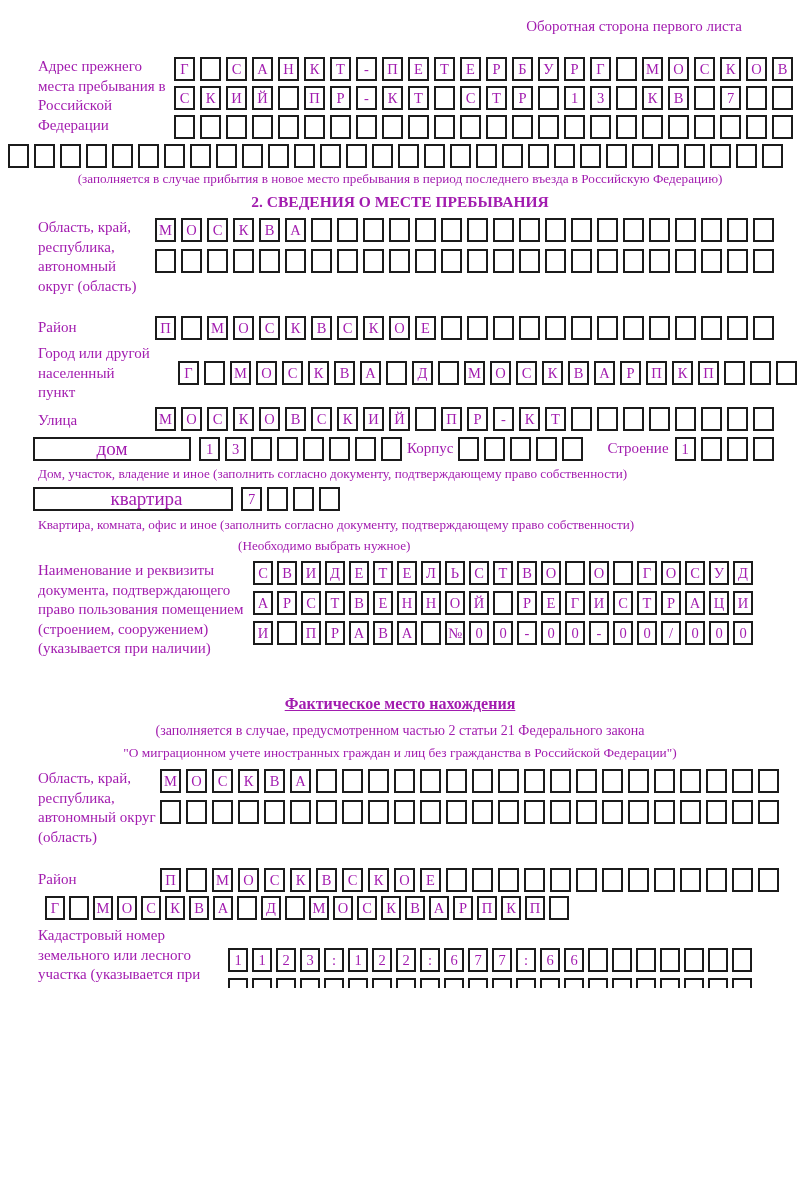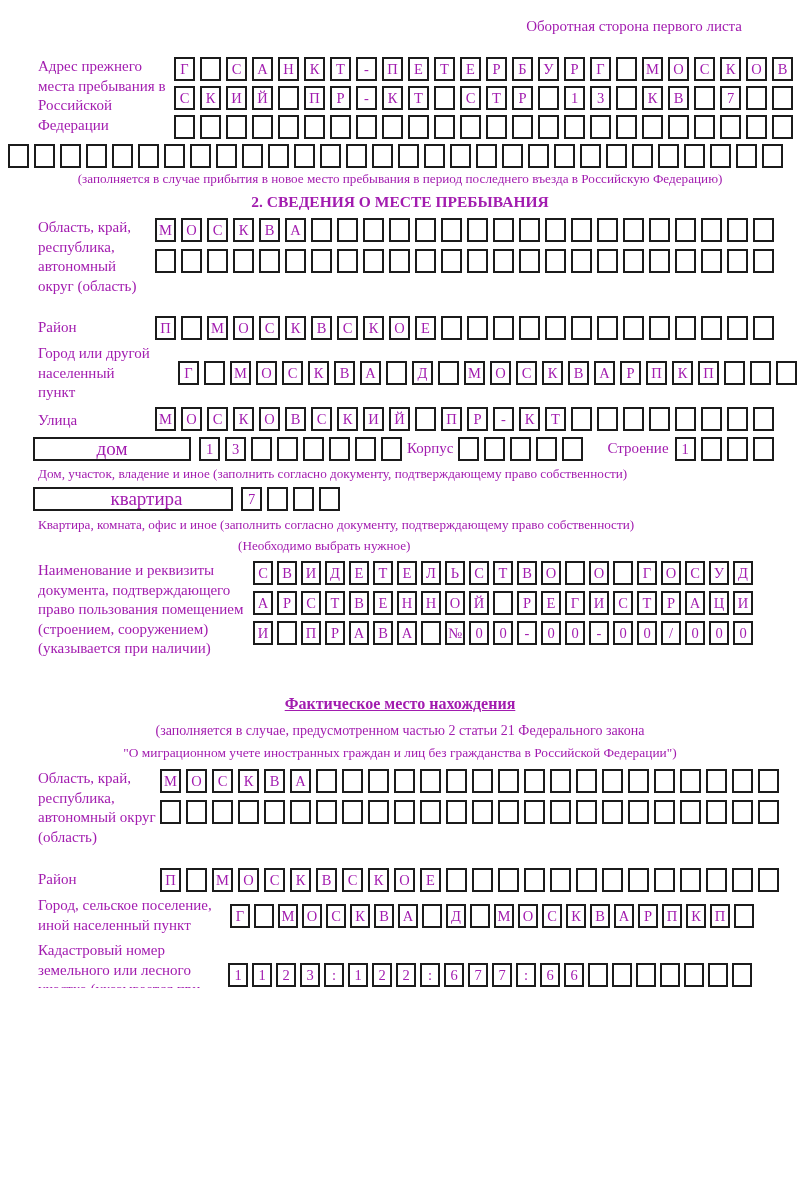--- a/index.html
+++ b/index.html
@@ -102,21 +102,20 @@
       <div class="row"><span class="cell"></span><span class="cell"></span><span class="cell"></span><span class="cell"></span><span class="cell"></span><span class="cell"></span><span class="cell"></span><span class="cell"></span><span class="cell"></span><span class="cell"></span><span class="cell"></span><span class="cell"></span><span class="cell"></span><span class="cell"></span><span class="cell"></span><span class="cell"></span><span class="cell"></span><span class="cell"></span><span class="cell"></span><span class="cell"></span><span class="cell"></span><span class="cell"></span><span class="cell"></span><span class="cell"></span></div>
     </div>
   </div>
 
   <div class="flex vcent" style="margin:21px 0 0 38px;">
     <div class="lbl" style="width:122px;">Район</div>
     <div class="row"><span class="cell">П</span><span class="cell"></span><span class="cell">М</span><span class="cell">О</span><span class="cell">С</span><span class="cell">К</span><span class="cell">В</span><span class="cell">С</span><span class="cell">К</span><span class="cell">О</span><span class="cell">Е</span><span class="cell"></span><span class="cell"></span><span class="cell"></span><span class="cell"></span><span class="cell"></span><span class="cell"></span><span class="cell"></span><span class="cell"></span><span class="cell"></span><span class="cell"></span><span class="cell"></span><span class="cell"></span><span class="cell"></span></div>
   </div>
 
   <div class="flex vcent sm" style="margin:4px 0 0 38px;">
-    <div class="lbl" style="width:185px;">Город, сельское поселение, иной населенный пункт</div>
     <div class="row" style="margin-left:7px;"><span class="cell">Г</span><span class="cell"></span><span class="cell">М</span><span class="cell">О</span><span class="cell">С</span><span class="cell">К</span><span class="cell">В</span><span class="cell">А</span><span class="cell"></span><span class="cell">Д</span><span class="cell"></span><span class="cell">М</span><span class="cell">О</span><span class="cell">С</span><span class="cell">К</span><span class="cell">В</span><span class="cell">А</span><span class="cell">Р</span><span class="cell">П</span><span class="cell">К</span><span class="cell">П</span><span class="cell"></span></div>
   </div>
 
   <div class="flex sm" style="margin:6px 0 0 38px;">
     <div class="lbl" style="width:185px;">Кадастровый номер земельного или лесного участка (указывается при наличии)</div>
     <div style="margin-left:5px;padding-top:22px;">
       <div class="row" style="margin-bottom:6px;"><span class="cell">1</span><span class="cell">1</span><span class="cell">2</span><span class="cell">3</span><span class="cell">:</span><span class="cell">1</span><span class="cell">2</span><span class="cell">2</span><span class="cell">:</span><span class="cell">6</span><span class="cell">7</span><span class="cell">7</span><span class="cell">:</span><span class="cell">6</span><span class="cell">6</span><span class="cell"></span><span class="cell"></span><span class="cell"></span><span class="cell"></span><span class="cell"></span><span class="cell"></span><span class="cell"></span></div>
       <div class="row"><span class="cell"></span><span class="cell"></span><span class="cell"></span><span class="cell"></span><span class="cell"></span><span class="cell"></span><span class="cell"></span><span class="cell"></span><span class="cell"></span><span class="cell"></span><span class="cell"></span><span class="cell"></span><span class="cell"></span><span class="cell"></span><span class="cell"></span><span class="cell"></span><span class="cell"></span><span class="cell"></span><span class="cell"></span><span class="cell"></span><span class="cell"></span><span class="cell"></span></div>
     </div>
   </div>

